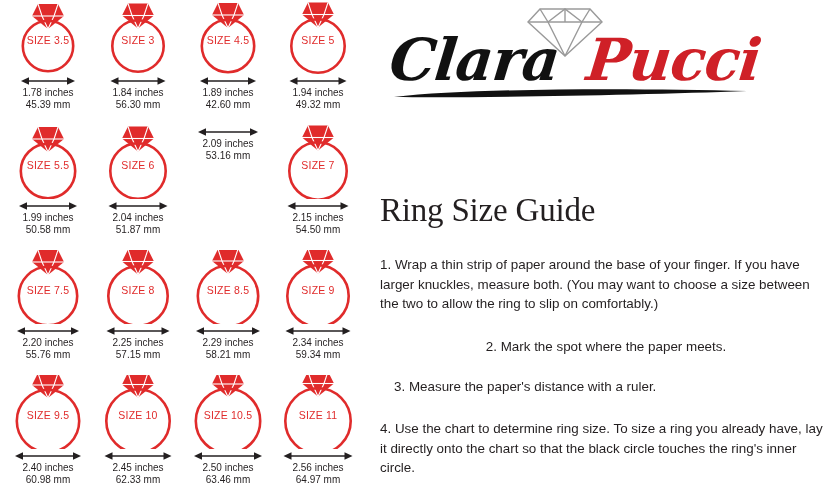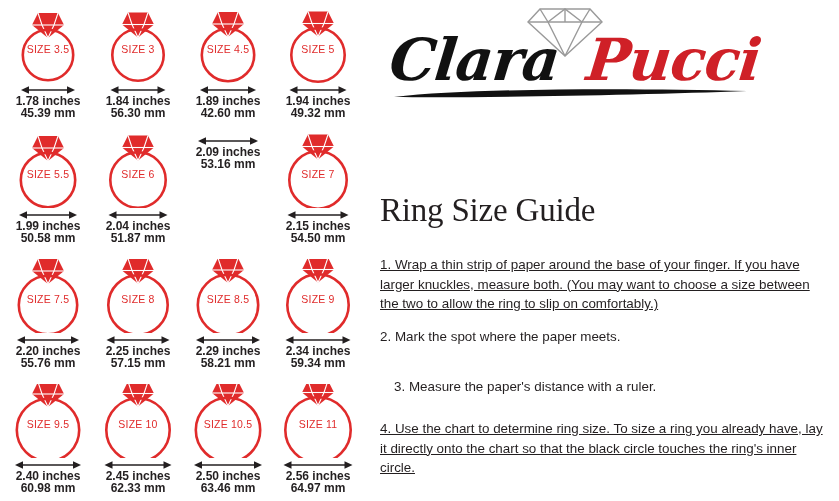--- a/index.html
+++ b/index.html
@@ -23,21 +23,21 @@
     left: 0px;
     top: 0px;
     width: 362px;
     height: 501px;
     display: grid;
     grid-template-columns: repeat(4, 90px);
     grid-template-rows: repeat(4, 122px);
     column-gap: 0px;
     row-gap: 3px;
     padding-left: 3px;
-    padding-top: 9px;
+    padding-top: 0;
   }
   .cell {
     position: relative;
     width: 90px;
     height: 122px;
     display: flex;
     flex-direction: column;
     align-items: center;
   }
   .ring-wrap {
@@ -60,26 +60,25 @@
   }
 
   .arrow-row {
     position: relative;
     width: 88px;
     height: 12px;
     margin-top: -1px;
   }
   .measure-text {
     text-align: center;
-    font-size: 12px;
+    font-size: 10px;
     line-height: 11.5px;
     color: #231f20;
     margin-top: 2px;
     white-space: nowrap;
-    font-weight: bold;
   }
 
   
   #right {
     position: absolute;
     left: 372px;
     top: 0;
     width: 467px;
     height: 501px;
   }
@@ -138,24 +137,24 @@
     font-family: Liberation Serif, serif;
   }
   .step {
     position: absolute;
     left: 8px;
     width: 452px;
     font-size: 13.4px;
     line-height: 19.5px;
     color: #231f20;
   }
-  #step1 { top: 255px; text-decoration: underline; }
-  #step2 { top: 327px; }
+  #step1 { top: 255px; }
+  #step2 { top: 337px; text-align: center; }
   #step3 { top: 377px; margin-left: 14px; }
-  #step4 { top: 419px; text-decoration: underline; }
+  #step4 { top: 419px; }
 </style>
 </head>
 <body>
 
 <div id="page">
 
   <div id="chart">
       <div class="cell">
         <div class="ring-wrap">
           <svg class="ring-svg" width="88" height="74" viewBox="0 0 88 74">

